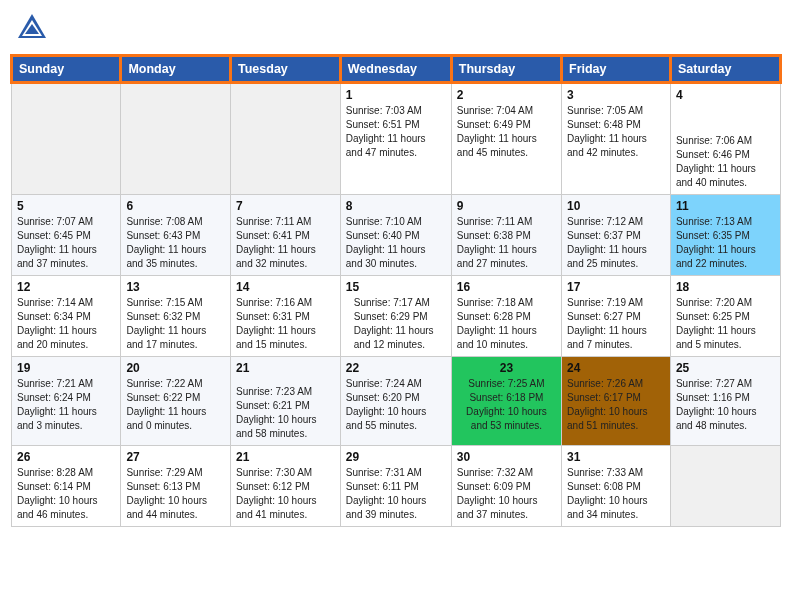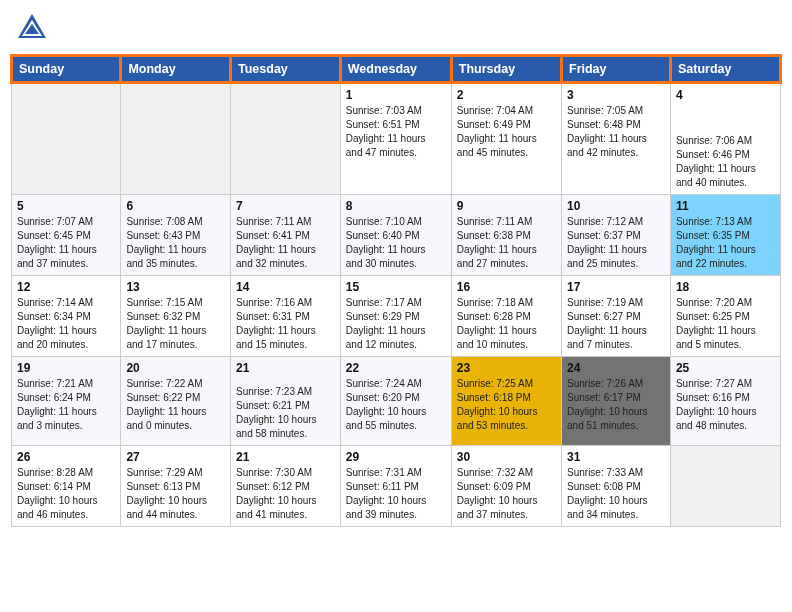--- a/index.html
+++ b/index.html
@@ -229,21 +229,21 @@
         </td>
         <td>
           <div class="day-num">14</div>
           <div class="day-info" style="white-space: pre-line;">Sunrise: 7:16 AM
 Sunset: 6:31 PM
 Daylight: 11 hours
 and 15 minutes.</div>
         </td>
         <td>
           <div class="day-num">15</div>
-          <div class="day-info" style="white-space: pre-line;">Sunrise: 7:17 AM
+          <div class="day-info" style="white-space: pre-line; margin-left: 8px;">Sunrise: 7:17 AM
 Sunset: 6:29 PM
 Daylight: 11 hours
 and 12 minutes.</div>
         </td>
         <td>
           <div class="day-num">16</div>
           <div class="day-info" style="white-space: pre-line;">Sunrise: 7:18 AM
 Sunset: 6:28 PM
 Daylight: 11 hours
 and 10 minutes.</div>
@@ -285,38 +285,38 @@
 Daylight: 10 hours
 and 58 minutes.</div>
         </td>
         <td style="background: rgb(245, 247, 251);">
           <div class="day-num">22</div>
           <div class="day-info" style="white-space: pre-line;">Sunrise: 7:24 AM
 Sunset: 6:20 PM
 Daylight: 10 hours
 and 55 minutes.</div>
         </td>
-        <td style="background: #eab308;">
+        <td style="background: #22c55e; text-align: center;">
           <div class="day-num">23</div>
           <div class="day-info" style="white-space: pre-line;">Sunrise: 7:25 AM
 Sunset: 6:18 PM
 Daylight: 10 hours
 and 53 minutes.</div>
         </td>
-        <td style="background: #737373;">
+        <td style="background: #a16207;">
           <div class="day-num">24</div>
           <div class="day-info" style="white-space: pre-line;">Sunrise: 7:26 AM
 Sunset: 6:17 PM
 Daylight: 10 hours
 and 51 minutes.</div>
         </td>
         <td style="background: rgb(245, 247, 251);">
           <div class="day-num">25</div>
           <div class="day-info" style="white-space: pre-line;">Sunrise: 7:27 AM
-Sunset: 6:16 PM
+Sunset: 1:16 PM
 Daylight: 10 hours
 and 48 minutes.</div>
         </td>
       </tr>
       <tr>
         <td>
           <div class="day-num">26</div>
           <div class="day-info" style="white-space: pre-line;">Sunrise: 8:28 AM
 Sunset: 6:14 PM
 Daylight: 10 hours

